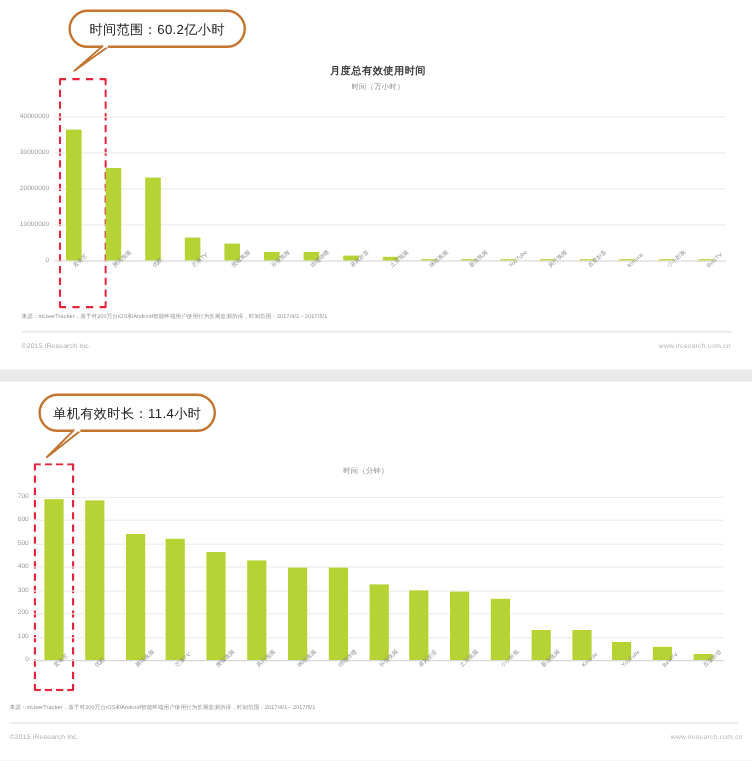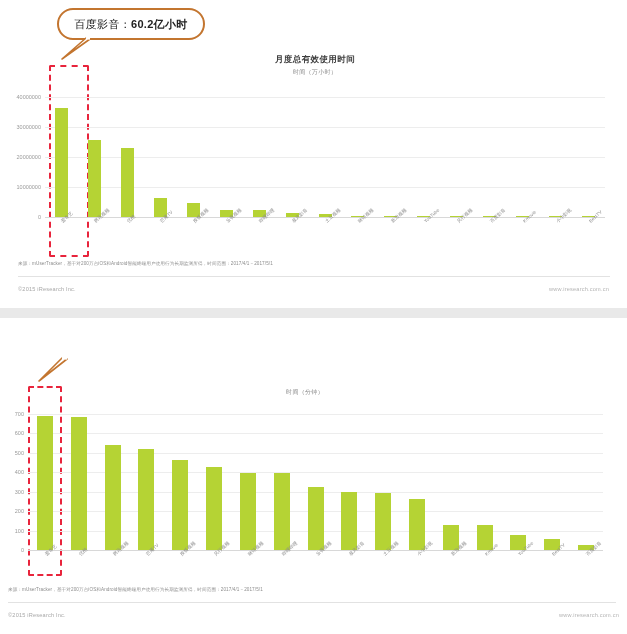--- a/index.html
+++ b/index.html
@@ -31,21 +31,21 @@
     align-items: center;
     justify-content: center;
     padding: 0 14px;
     white-space: nowrap;
   }
   .callout-text {
     font-size: 11px;
     color: #222;
     letter-spacing: .3px;
   }
-  .callout-text b { font-weight: bold; }
+  .callout-text b { font-weight: normal; }
   .tail-svg { position: absolute; overflow: visible; }
 
   
   .highlight-box {
     position: absolute;
     border: 2px dashed #e8243c;
     background: transparent;
     border-radius: 2px;
   }
 
@@ -136,21 +136,21 @@
 </head>
 <body>
 
 <div class="page">
 
   <div class="gap"></div>
 
   <div class="panel panel-1">
 
     <div class="callout" style="left:57px; top:8px; width:148px; height:32px;">
-      <span class="callout-text"><span>百度影音：</span><b>60.2亿小时</b></span>
+      <span class="callout-text"><span>时间范围：</span><b>60.2亿小时</b></span>
     </div>
     <svg class="tail-svg" style="left:60px; top:38px; width:40px; height:22px;" viewBox="0 0 40 22">
       <path d="M 26 0 L 30 1 L 2 21 Z" fill="#ffffff" stroke="#c3752f" stroke-width="1.6" stroke-linejoin="round"></path>
       <line x1="26" y1="0" x2="30" y2="0.5" stroke="#ffffff" stroke-width="2.4"></line>
     </svg>
 
     <div class="highlight-box" style="left:49px; top:65px; width:40px; height:192px;"></div>
 
     <div class="chart-title" style="left:215px; top:54px;">月度总有效使用时间</div>
     <div class="chart-sub" style="left:215px; top:68px;">时间（万小时）</div>
@@ -211,20 +211,23 @@
     <div class="source-note" style="left:18px; top:261px;">来源：mUserTracker，基于对200万台iOS和Android智能终端用户使用行为长期监测所得，时间范围：2017/4/1－2017/5/1</div>
 
     <div class="rule" style="left:18px; top:276px; width:592px;"></div>
 
     <div class="copyright" style="left:18px; top:286px;">©2015 iResearch Inc.</div>
     <div class="weburl" style="right:18px; top:286px;">www.iresearch.com.cn</div>
   </div>
 
   <div class="panel panel-2">
 
+    <div class="callout" style="left:32px; top:10px; width:148px; height:32px;">
+      <span class="callout-text"><span>单机有效时长：</span><b>11.4小时</b></span>
+    </div>
     <svg class="tail-svg" style="left:36px; top:40px; width:40px; height:24px;" viewBox="0 0 40 24">
       <path d="M 26 0 L 31 1 L 3 23 Z" fill="#ffffff" stroke="#c3752f" stroke-width="1.6" stroke-linejoin="round"></path>
       <line x1="26" y1="0" x2="31" y2="0.5" stroke="#ffffff" stroke-width="2.4"></line>
     </svg>
 
     <div class="highlight-box" style="left:28px; top:68px; width:34px; height:190px;"></div>
 
     <div class="chart-sub" style="left:205px; top:70px;">时间（分钟）</div>
 
     <div class="plot" style="left:28px; top:84px; width:575px; height:148px;" id="plot2">

